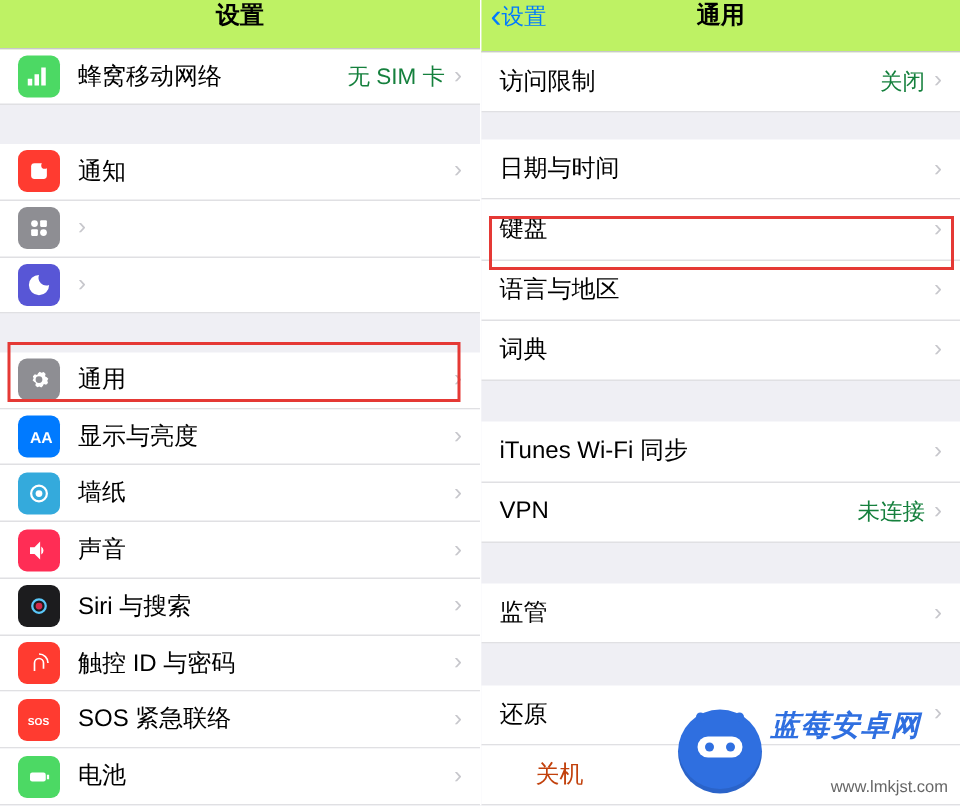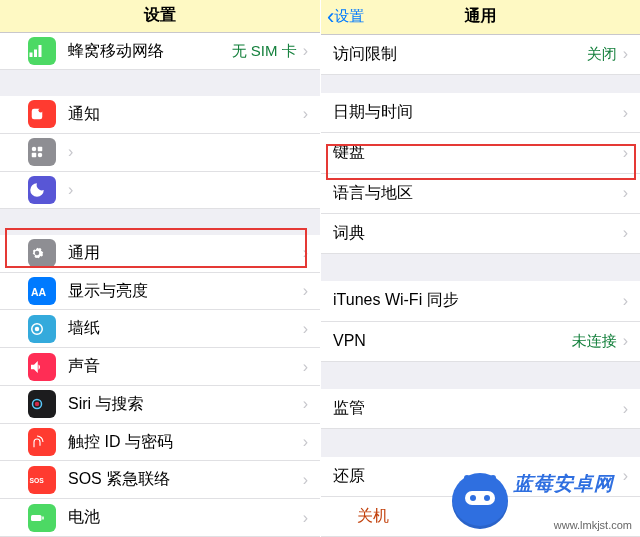--- a/index.html
+++ b/index.html
@@ -20,24 +20,24 @@
     width: 320px;
     background: #efeff4;
     display: flex;
     flex-direction: column;
   }
   .panel-right {
     border-left: 1px solid #fff;
   }
   .header {
     height: 38px;
-    background: #fef9c3;
+    background: #bef264;
     border-bottom: 1px solid #c8c7cc;
     display: flex;
-    align-items: center;
+    align-items: flex-start;
     justify-content: center;
     position: relative;
   }
   .header-title {
     font-size: 16px;
     font-weight: 600;
     color: #000;
   }
   .back-btn {
     position: absolute;
@@ -63,29 +63,30 @@
   .row {
     background: #fff;
     height: 44px;
     display: flex;
     align-items: center;
     padding: 0 12px 0 12px;
     border-bottom: 0.5px solid #e0e0e3;
     position: relative;
   }
   .row.with-icon {
-    padding-left: 28px;
+    padding-left: 12px;
   }
   .iconbox {
     width: 28px;
     height: 28px;
     border-radius: 6px;
     margin-right: 12px;
     display: flex;
     align-items: center;
+    justify-content: center;
     flex-shrink: 0;
     color: #fff;
   }
   .iconbox svg { width: 18px; height: 18px; }
   .row-label {
     flex: 1;
     font-size: 16px;
     color: #000;
   }
   .row-value {

